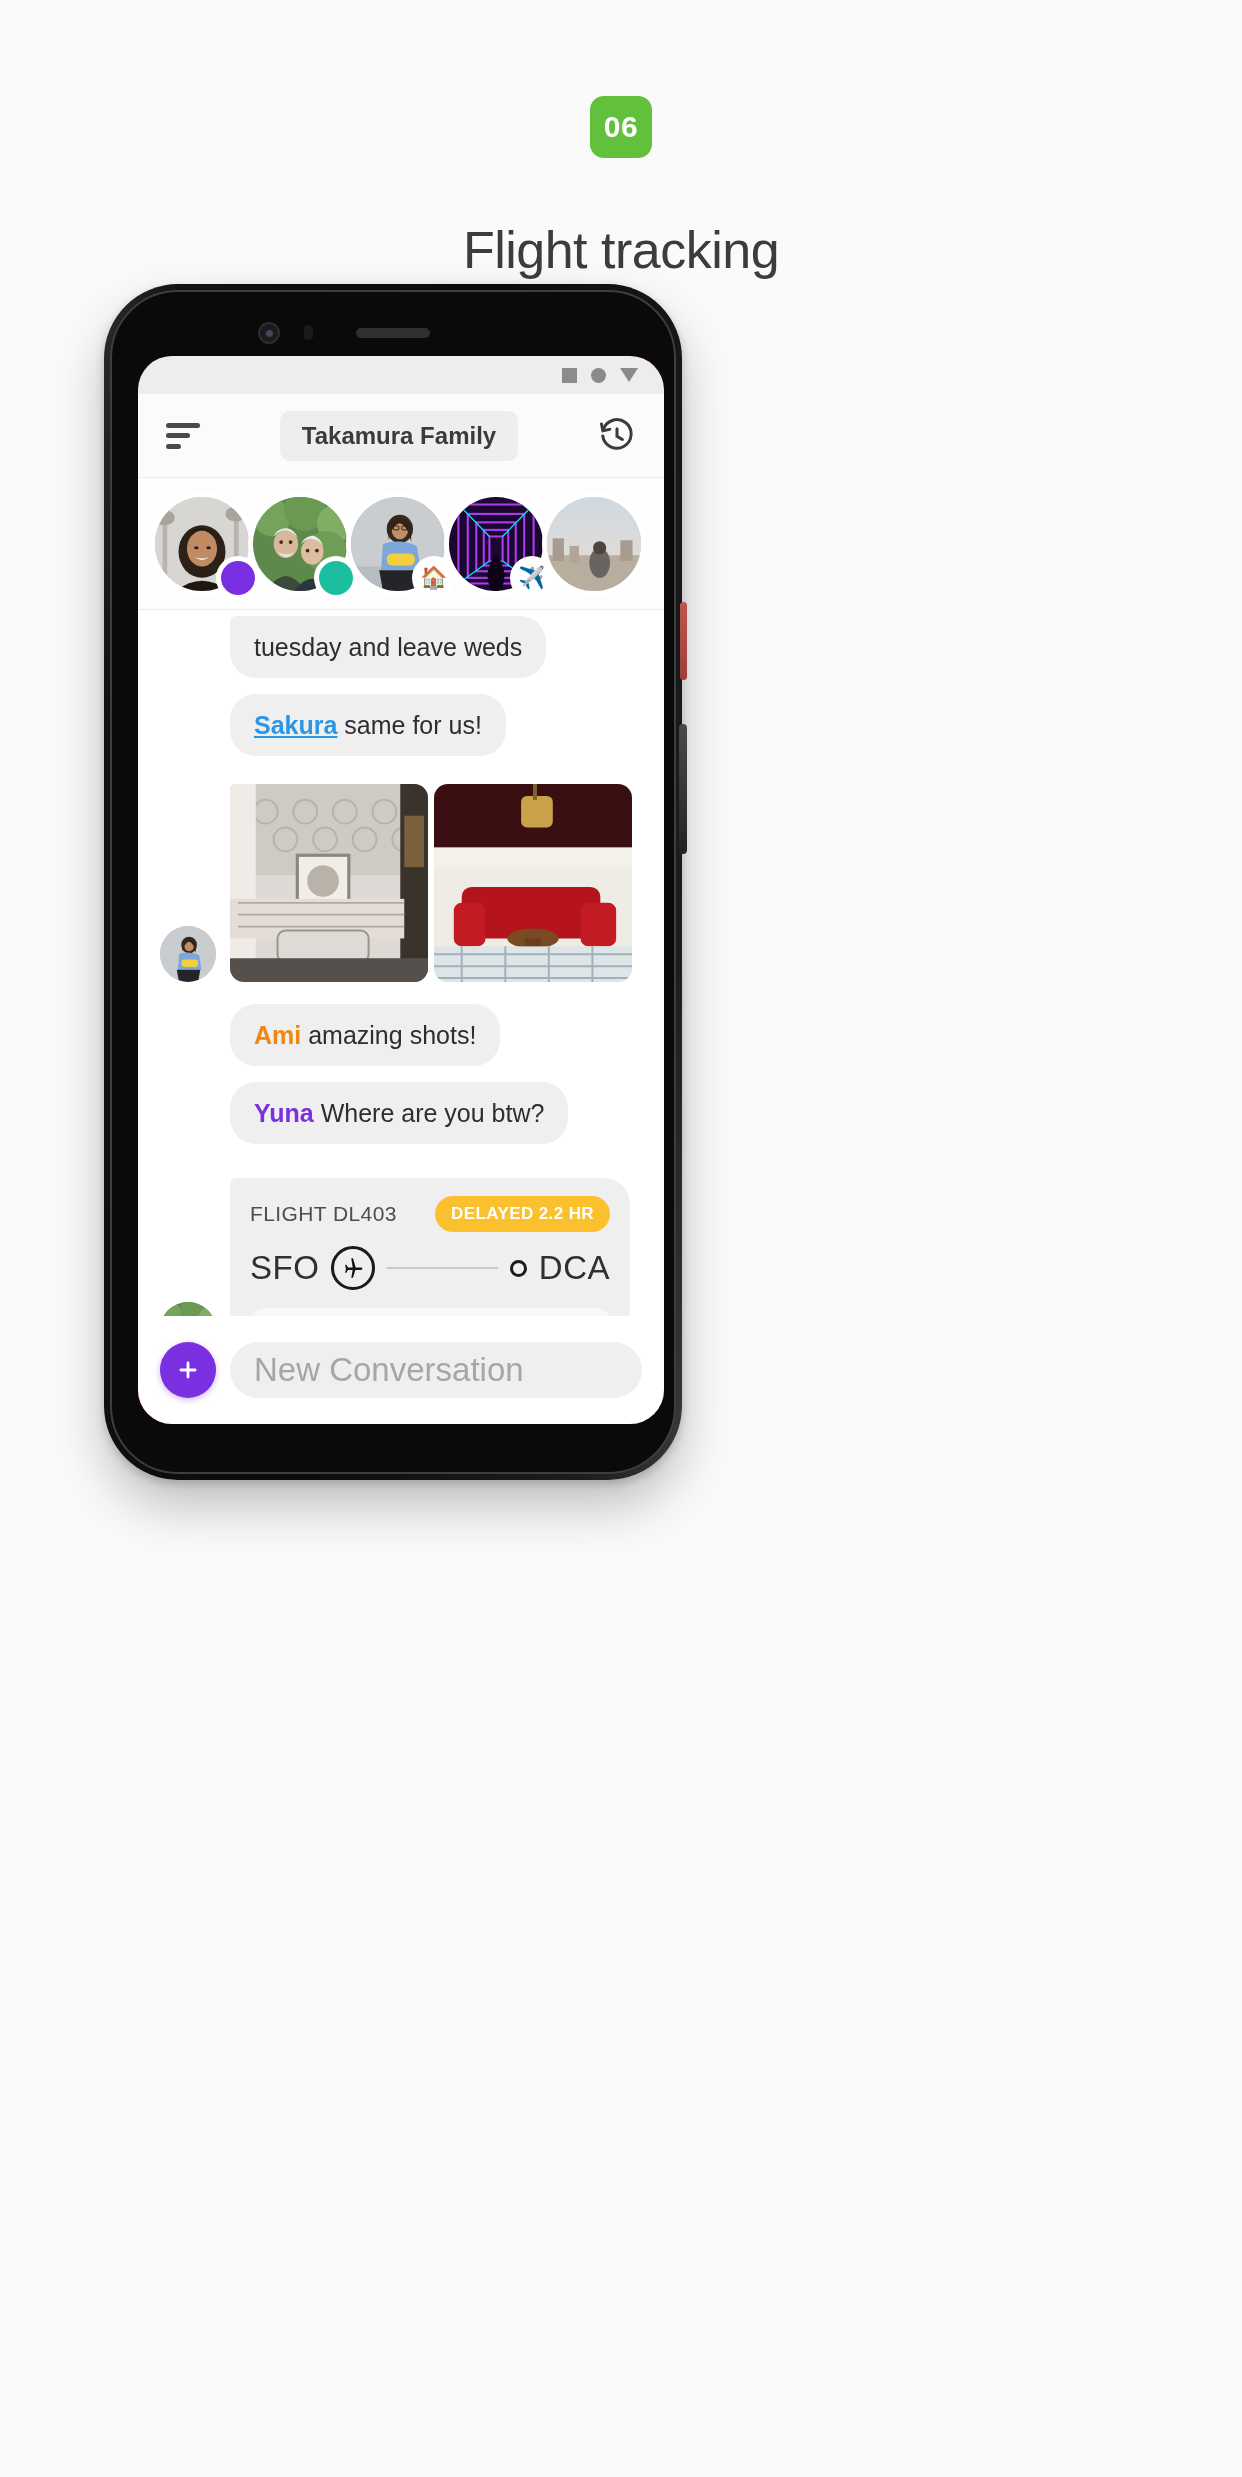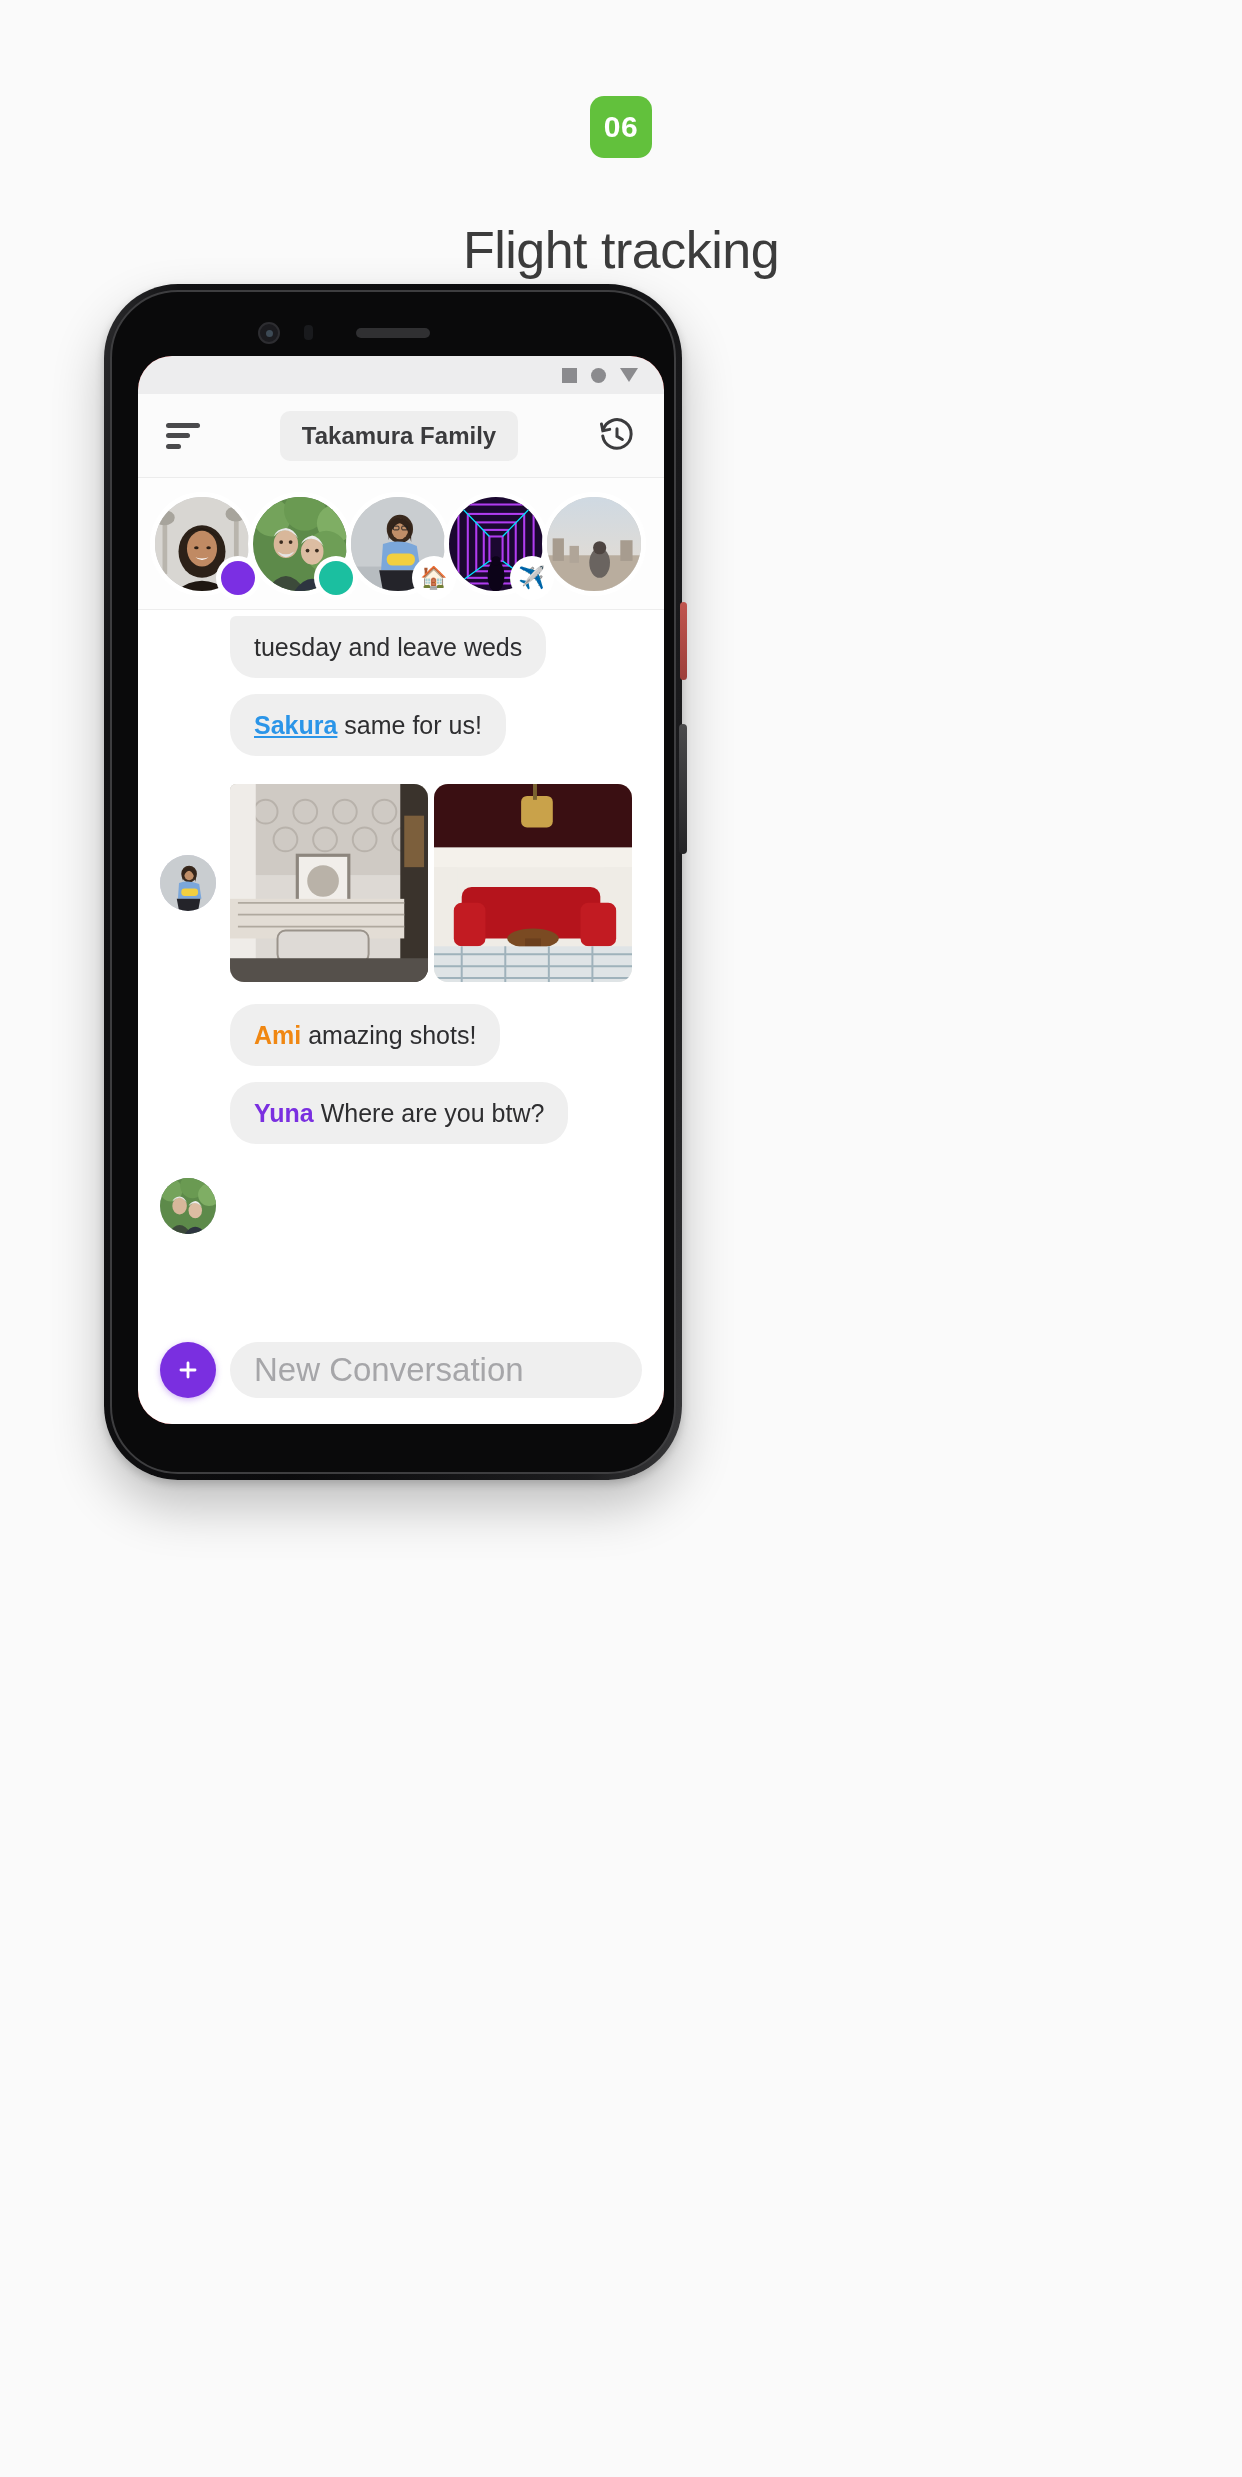--- a/index.html
+++ b/index.html
@@ -119,21 +119,21 @@
   .badge-dot {
     position: absolute; right: -6px; bottom: -4px;
     width: 44px; height: 44px; border-radius: 50%;
     background: #ffffff; display: flex; align-items: center; justify-content: center;
     font-size: 22px; line-height: 1;
   }
   .badge-dot .fill { width: 34px; height: 34px; border-radius: 50%; }
 
   
   .chat { flex: 1 1 auto; background: #ffffff; position: relative; overflow: hidden; padding: 0 22px; }
-  .row { display: flex; align-items: center; margin-bottom: 16px; }
+  .row { display: flex; align-items: flex-end; margin-bottom: 16px; }
   .row.first { margin-top: 6px; }
   .av-sm { width: 56px; height: 56px; border-radius: 50%; overflow: hidden; flex: none; margin-right: 14px; position: relative; background: #ccd; }
   .spacer-av { width: 70px; flex: none; }
 
   .bubble {
     background: #efefef; border-radius: 26px; padding: 15px 24px;
     font-size: 25px; color: #2e2e30; line-height: 1.28; max-width: 400px;
   }
   .bubble.clip-top { border-top-left-radius: 6px; border-top-right-radius: 26px; }
   .sender { font-weight: 700; }
@@ -446,20 +446,41 @@
               <circle cx="58" cy="14" r="22" fill="#6a9a52"></circle>
               <circle cx="88" cy="30" r="20" fill="#7fae64"></circle>
               <ellipse cx="35" cy="50" rx="13" ry="15" fill="#d8b79a"></ellipse>
               <path d="M22 42 Q35 28 48 44 Q44 34 35 33 Q25 34 22 42Z" fill="#e8e8e8"></path>
               <path d="M14 100 Q35 68 56 100 Z" fill="#3c4a3a"></path>
               <ellipse cx="63" cy="58" rx="12" ry="14" fill="#dcbda2"></ellipse>
               <path d="M51 50 Q63 38 75 52 Q70 42 63 41 Q54 43 51 50Z" fill="#ececec"></path>
               <path d="M44 100 Q63 74 82 100 Z" fill="#2d3540"></path>
             </svg>
           </div>
+          <div class="flight-card">
+            <div class="fc-top">
+              <span class="fc-label">FLIGHT DL403</span>
+              <span class="fc-status">DELAYED 2.2 HR</span>
+            </div>
+            <div class="fc-route">
+              <span class="code">SFO</span>
+              <span class="plane-ring">
+                <svg viewBox="0 0 24 24" fill="#141416">
+                  <path d="M21 12l-7.2-2.2V4.6c0-.7-.5-1.3-1.1-1.3s-1.1.6-1.1 1.3v4.9L3 12v1.6l8.6-1.3v4.3L9 18.1v1.2l3.7-.8 3.7.8v-1.2l-2.6-1.5v-4.3L21 13.6z" transform="rotate(90 12 12)"></path>
+                </svg>
+              </span>
+              <span class="line"></span>
+              <span class="dest-dot"></span>
+              <span class="code">DCA</span>
+            </div>
+            <div class="fc-times">
+              
+              
+            </div>
+          </div>
         </div>
 
       </div>
 
       <div class="composer">
         <div class="plus-btn">
           <svg viewBox="0 0 24 24" fill="none" stroke="#ffffff" stroke-width="2.6" stroke-linecap="round">
             <line x1="12" y1="5.5" x2="12" y2="18.5"></line>
               <line x1="5.5" y1="12" x2="18.5" y2="12"></line>
           </svg>

